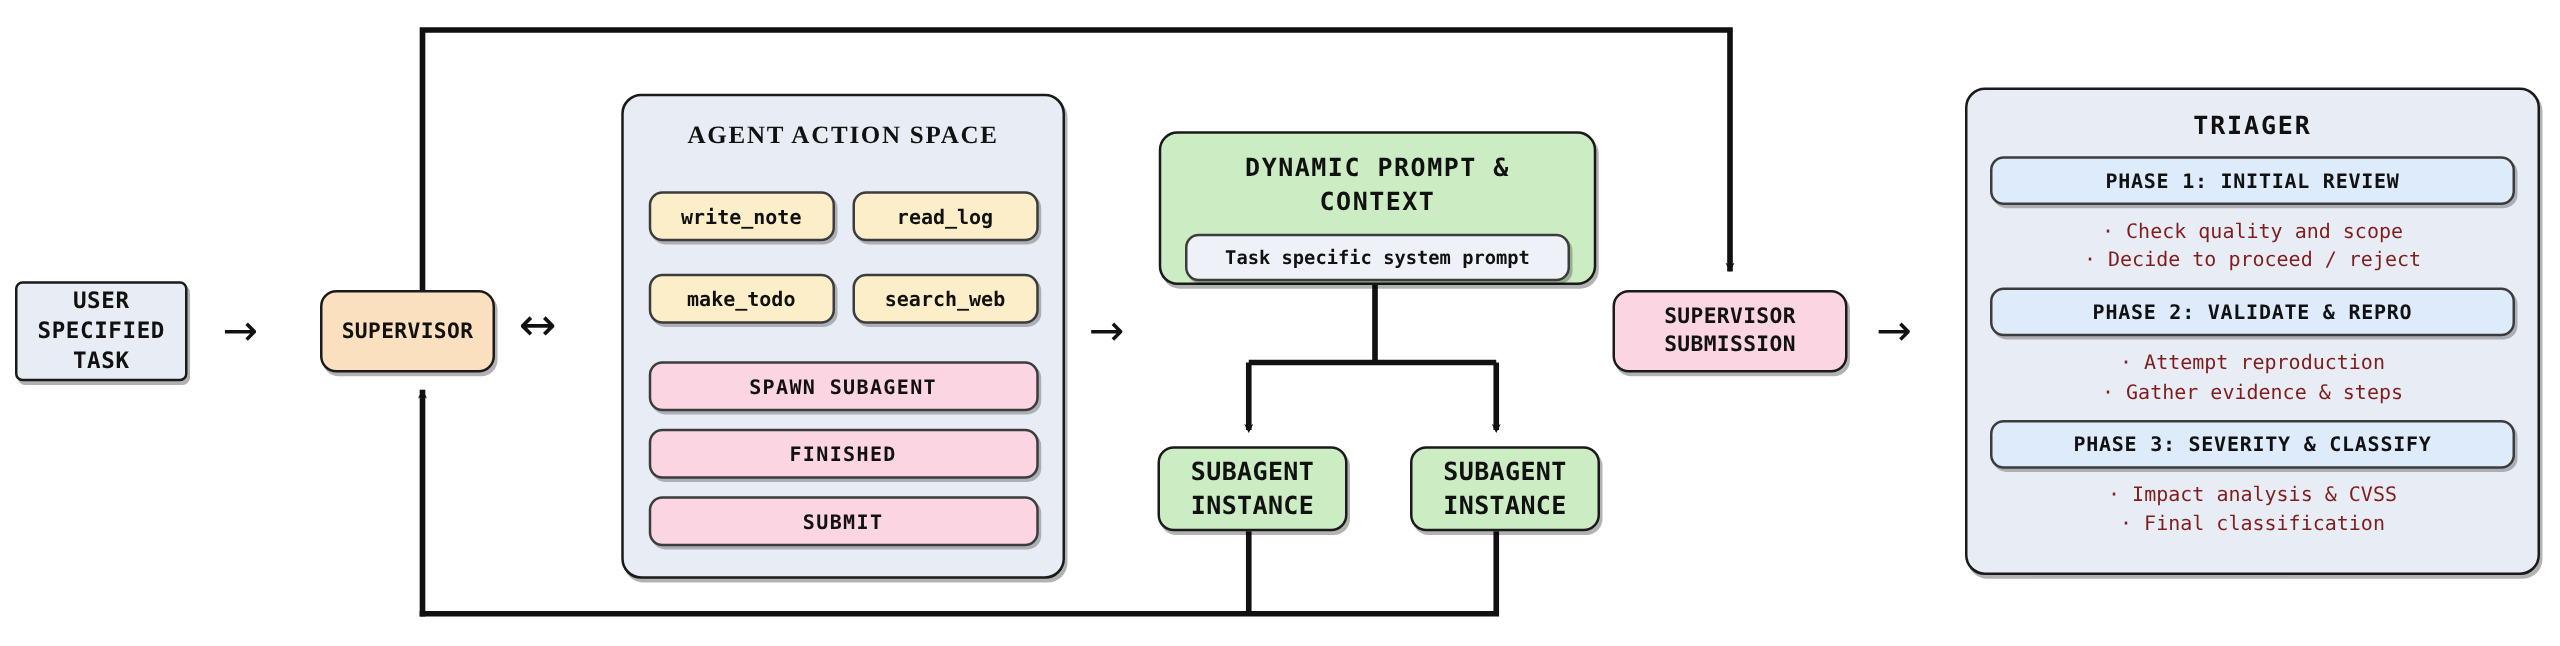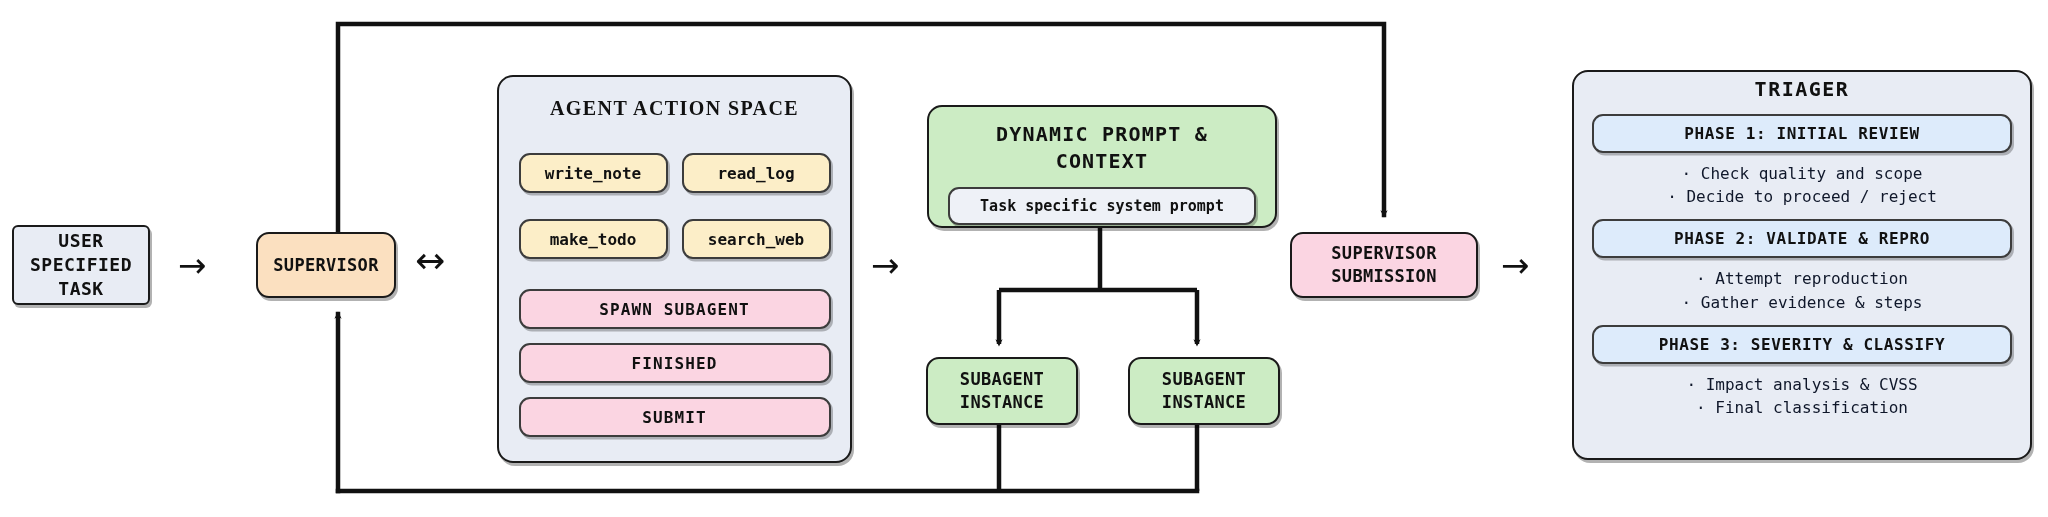--- a/index.html
+++ b/index.html
@@ -101,51 +101,51 @@
     border:2.2px solid #3c3c3c;
     border-radius:11px;
     display:flex;align-items:center;justify-content:center;
     font-size:15px;font-weight:700;
     box-shadow:2px 2.5px 0 rgba(0,0,0,0.26);
   }
 
   .subagent{
     top:357px;width:152px;height:68px;
     border-radius:13px;
-    font-size:17px;font-weight:700;letter-spacing:0.3px;line-height:1.34;
+    font-size:20px;font-weight:700;letter-spacing:0.3px;line-height:1.34;
   }
   #subagent-1{left:926px;}
   #subagent-2{left:1128px;}
 
   #supervisor-submission{
     left:1290px;top:232px;width:188px;height:66px;
     border-radius:13px;
     font-size:17px;font-weight:700;letter-spacing:0.3px;line-height:1.34;
   }
 
   #triager{
     left:1572px;top:70px;width:460px;height:390px;
     border-radius:16px;
-    justify-content:flex-start;padding-top:5px;
+    justify-content:flex-start;padding-top:16px;
   }
   #triager .panel-title{
     font-size:20px;font-weight:700;letter-spacing:1.5px;margin-bottom:13px;
   }
   .phase-bar{
     box-sizing:border-box;
     width:420px;height:39px;
     border:2.2px solid #3c3c3c;
     border-radius:11px;
     display:flex;align-items:center;justify-content:center;
     font-size:16px;font-weight:700;letter-spacing:0.6px;
     box-shadow:2px 2.5px 0 rgba(0,0,0,0.26);
   }
   .phase-bullets{
     font-size:16px;line-height:1.45;
-    color:#0f172a;
+    color:#7f1d1d;
     margin:9px 0 11px 0;
     text-align:center;
     font-weight:400;
   }
   .phase-bullets span{display:block;white-space:nowrap;}
 
   .glyph{
     position:absolute;
     font-size:34px;line-height:1;
     color:#111;

